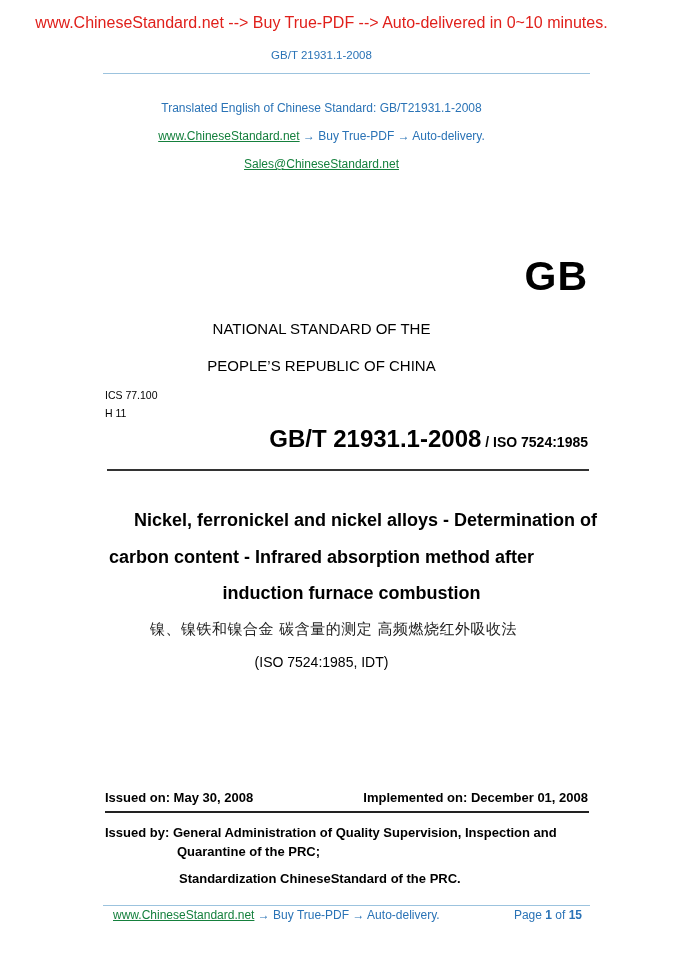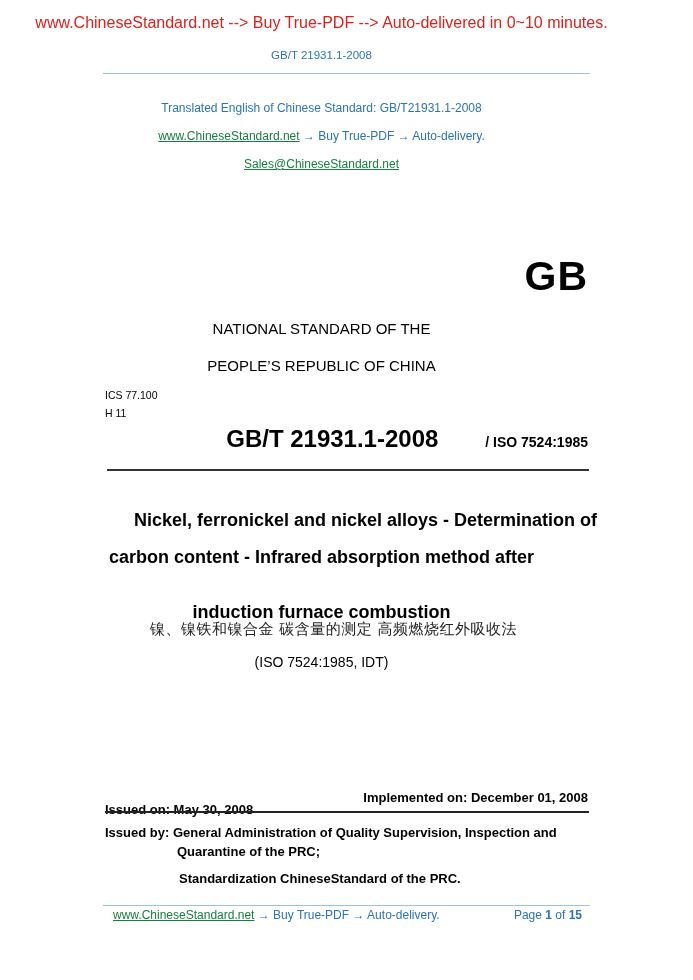--- a/index.html
+++ b/index.html
@@ -13,29 +13,29 @@
   .blue { color: #2a73b6; }
   .link { color: #15803d; text-decoration: underline; cursor: pointer; }
   .info1 { top: 101px; font-size: 12px; }
   .info2 { top: 129px; font-size: 12px; }
   .info3 { top: 157px; font-size: 12px; }
   .gb-logo { top: 253px; right: 105px; font-size: 41px; font-weight: bold; letter-spacing: 1px; }
   .nat1 { top: 320px; font-size: 15px; }
   .nat2 { top: 357px; font-size: 15px; }
   .ics { top: 386px; left: 105px; font-size: 10.5px; line-height: 18px; }
   .std-code { top: 425px; right: 105px; font-size: 24px; font-weight: bold; white-space: nowrap; }
-  .std-code .iso { font-size: 14px; font-weight: bold; padding-left: 43px; }
+  .std-code .iso { font-size: 14px; font-weight: bold; }
   .rule-thick { top: 469px; left: 107px; width: 482px; height: 2px; background: #333; }
   .title-line { font-size: 18px; font-weight: bold; }
   .t1 { top: 510px; padding-left: 44px; }
   .t2 { top: 547px; }
-  .t3 { top: 602px; }
+  .t3 { top: 583px; margin-left: 30px; }
   .cn-title { top: 620px; font-size: 15px; font-family: "DejaVu Serif", serif; color: #222; letter-spacing: 0.5px; padding-left: 12px; }
   .iso-idt { top: 654px; font-size: 14px; }
-  .issued-on { top: 790px; left: 105px; font-size: 13px; font-weight: bold; margin-top: 12px; }
+  .issued-on { top: 790px; left: 105px; font-size: 13px; font-weight: bold; }
   .impl-on { top: 790px; right: 105px; font-size: 13px; font-weight: bold; }
   .rule-thin { top: 811px; left: 105px; width: 484px; height: 1.5px; background: #222; }
   .issued-by { top: 823px; left: 105px; font-size: 13px; font-weight: bold; line-height: 19px; }
   .issued-by .indent { padding-left: 72px; display: block; }
   .std-admin { top: 871px; left: 179px; font-size: 13px; font-weight: bold; }
   .ftr-line { top: 905px; left: 103px; width: 487px; height: 1px; background: #9cc3de; }
   .ftr-left { top: 908px; left: 113px; font-size: 12px; }
   .ftr-right { top: 908px; right: 111px; font-size: 12px; }
   .ftr-right b { font-weight: bold; }
 </style>

